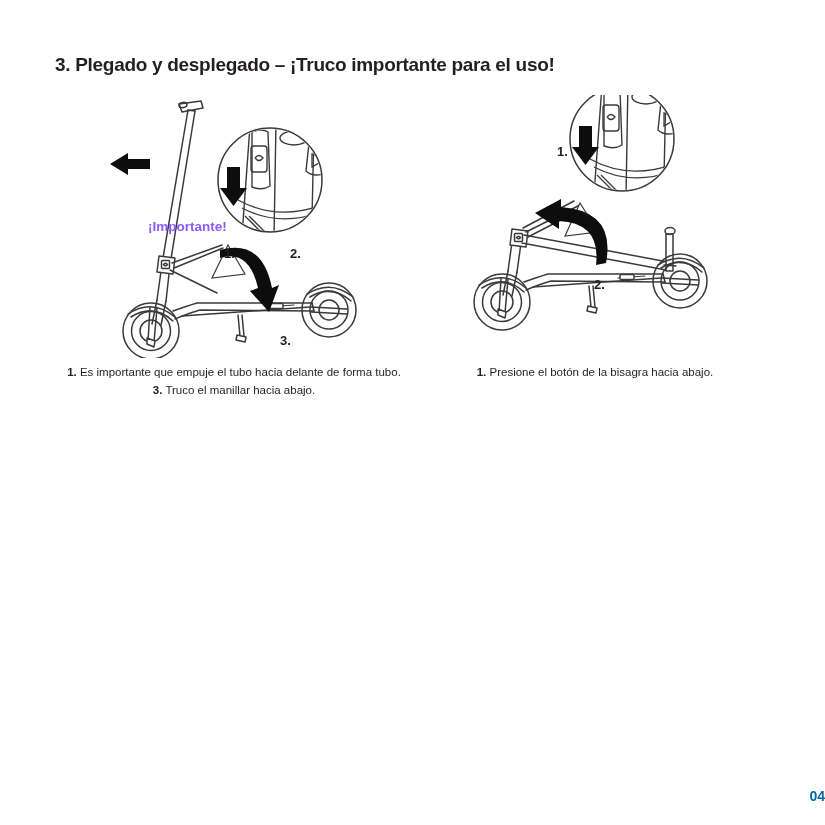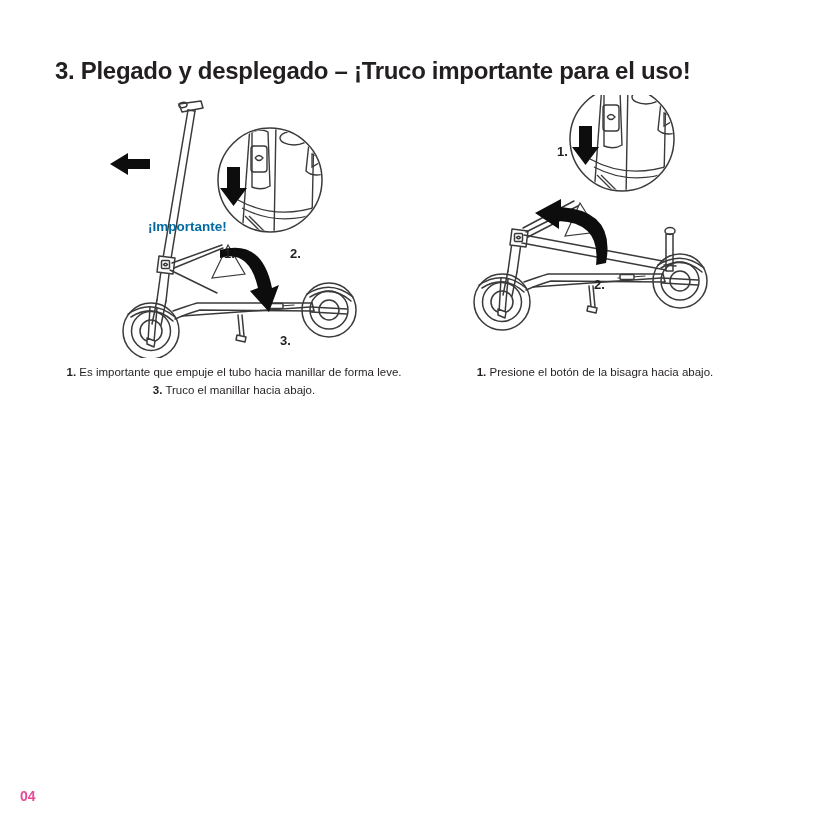--- a/index.html
+++ b/index.html
@@ -16,21 +16,21 @@
     overflow: hidden;
   }
   .page {
     position: absolute;
     inset: 0;
   }
   .page-title {
     position: absolute;
     left: 55px;
     top: 41px;
-    font-size: 24px;
+    font-size: 19px;
     font-weight: bold;
     letter-spacing: -0.3px;
     color: #231f20;
     white-space: nowrap;
   }
   .figure {
     position: absolute;
   }
   .figure-left {
     left: 62px;
@@ -65,33 +65,32 @@
     text-align: center;
   }
   .caption-line { white-space: nowrap; }
   .caption-num { font-weight: bold; }
 
   .page-number {
     position: absolute;
     left: 0;
     right: 0;
     top: 788px;
-    text-align: left;
+    text-align: right;
     font-size: 14px;
     font-weight: bold;
-    color: #ec4899;
-    margin-left: 20px;
+    color: #0369a1;
   }
   .important-label {
     position: absolute;
     left: 86px;
     top: 131px;
     font-size: 13.5px;
     font-weight: bold;
-    color: #0369a1;
+    color: #8b5cf6;
     white-space: nowrap;
   }
   .step-tag {
     position: absolute;
     font-size: 13px;
     font-weight: bold;
     color: #231f20;
   }
   .tag-l1 { left: 162px; top: 158px; }
   .tag-l2 { left: 228px; top: 158px; }
@@ -299,21 +298,21 @@
       </g>
     </svg>
 
     <div class="step-tag" style="left:97px; top:49px;">1.</div>
     <div class="step-tag" style="left:134px; top:182px;">2.</div>
   </div>
 
   <div class="caption-block caption-left">
     <div class="caption-line">
       <span class="caption-num">1.</span>
-      <span>Es importante que empuje el tubo hacia manillar de forma leve.</span>
+      <span>Es importante que empuje el tubo hacia delante de forma tubo.</span>
     </div>
     <div class="caption-line">
       <span class="caption-num">3.</span>
       <span>Truco el manillar hacia abajo.</span>
     </div>
   </div>
 
   <div class="caption-block caption-right">
     <div class="caption-line">
       <span class="caption-num">1.</span>

